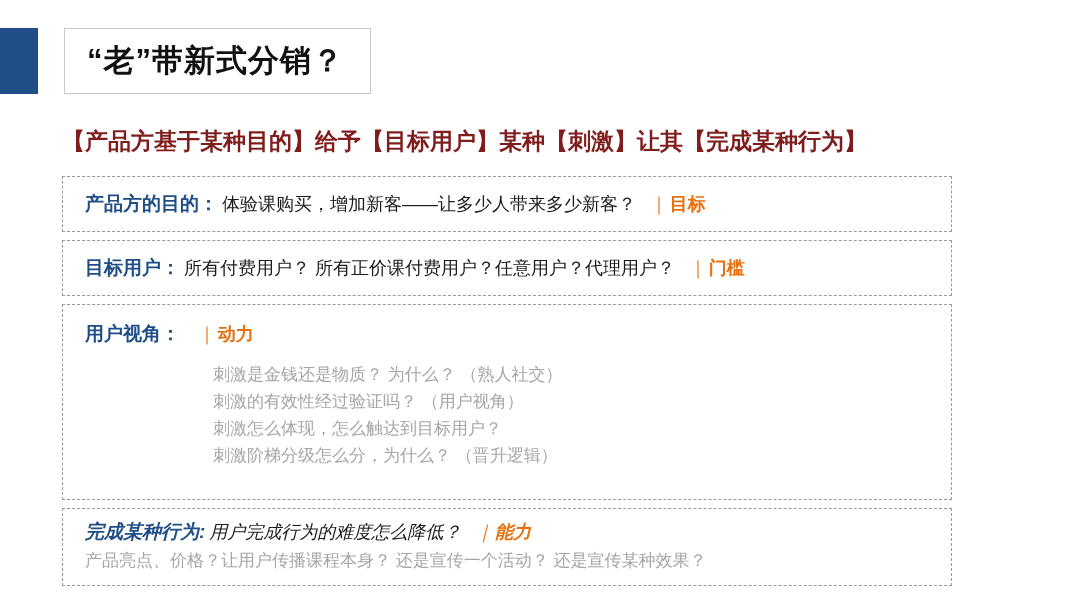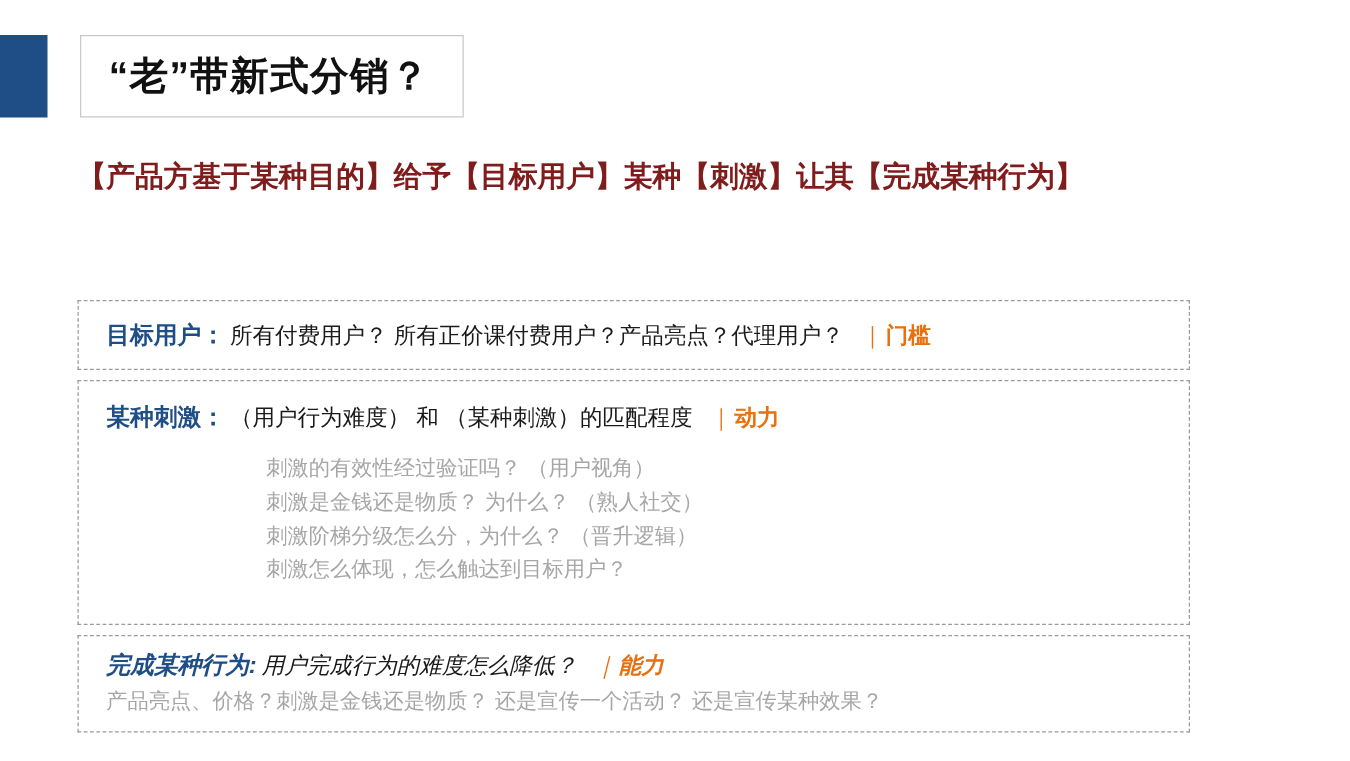--- a/index.html
+++ b/index.html
@@ -140,45 +140,51 @@
   <div class="title-row">
     <div class="title-bar"></div>
     <div class="title-gap"></div>
     <div class="title-box">
       <span class="title-text">“老”带新式分销？</span>
     </div>
   </div>
 
   <div class="headline">【产品方基于某种目的】给予【目标用户】某种【刺激】让其【完成某种行为】</div>
 
+  <div class="block" id="block-purpose">
+    <div class="row row-main">
+      <span class="lbl">产品方的目的：</span>
+      <span class="val">体验课购买，增加新客——让多少人带来多少新客？</span>
+      <span class="tag"><span class="bar">｜</span><span>目标</span></span>
+    </div>
+  </div>
 
   <div class="block" id="block-audience">
     <div class="row row-main">
       <span class="lbl">目标用户：</span>
-      <span class="val">所有付费用户？ 所有正价课付费用户？产品亮点？代理用户？</span>
+      <span class="val">所有付费用户？ 所有正价课付费用户？任意用户？代理用户？</span>
       <span class="tag"><span class="bar">｜</span><span>门槛</span></span>
     </div>
   </div>
 
   <div class="block" id="block-incentive">
     <div class="row row-main">
-      <span class="lbl">某种刺激：</span>
-      <span class="val">（用户行为难度） 和 （某种刺激）的匹配程度</span>
+      <span class="lbl">用户视角：</span>
       <span class="tag"><span class="bar">｜</span><span>动力</span></span>
     </div>
     <div class="sub-list">
+      <div class="sub-item">刺激是金钱还是物质？ 为什么？ （熟人社交）</div>
       <div class="sub-item">刺激的有效性经过验证吗？ （用户视角）</div>
-      <div class="sub-item">刺激是金钱还是物质？ 为什么？ （熟人社交）</div>
+      <div class="sub-item">刺激怎么体现，怎么触达到目标用户？</div>
       <div class="sub-item">刺激阶梯分级怎么分，为什么？ （晋升逻辑）</div>
-      <div class="sub-item">刺激怎么体现，怎么触达到目标用户？</div>
     </div>
   </div>
 
   <div class="block" id="block-behavior">
     <div class="row row-main">
       <span class="lbl">完成某种行为:</span>
       <span class="val">用户完成行为的难度怎么降低？</span>
       <span class="tag"><span class="bar">｜</span><span>能力</span></span>
     </div>
-    <div class="note">产品亮点、价格？刺激是金钱还是物质？ 还是宣传一个活动？ 还是宣传某种效果？</div>
+    <div class="note">产品亮点、价格？让用户传播课程本身？ 还是宣传一个活动？ 还是宣传某种效果？</div>
   </div>
 
 </div>
 
 </body></html>

